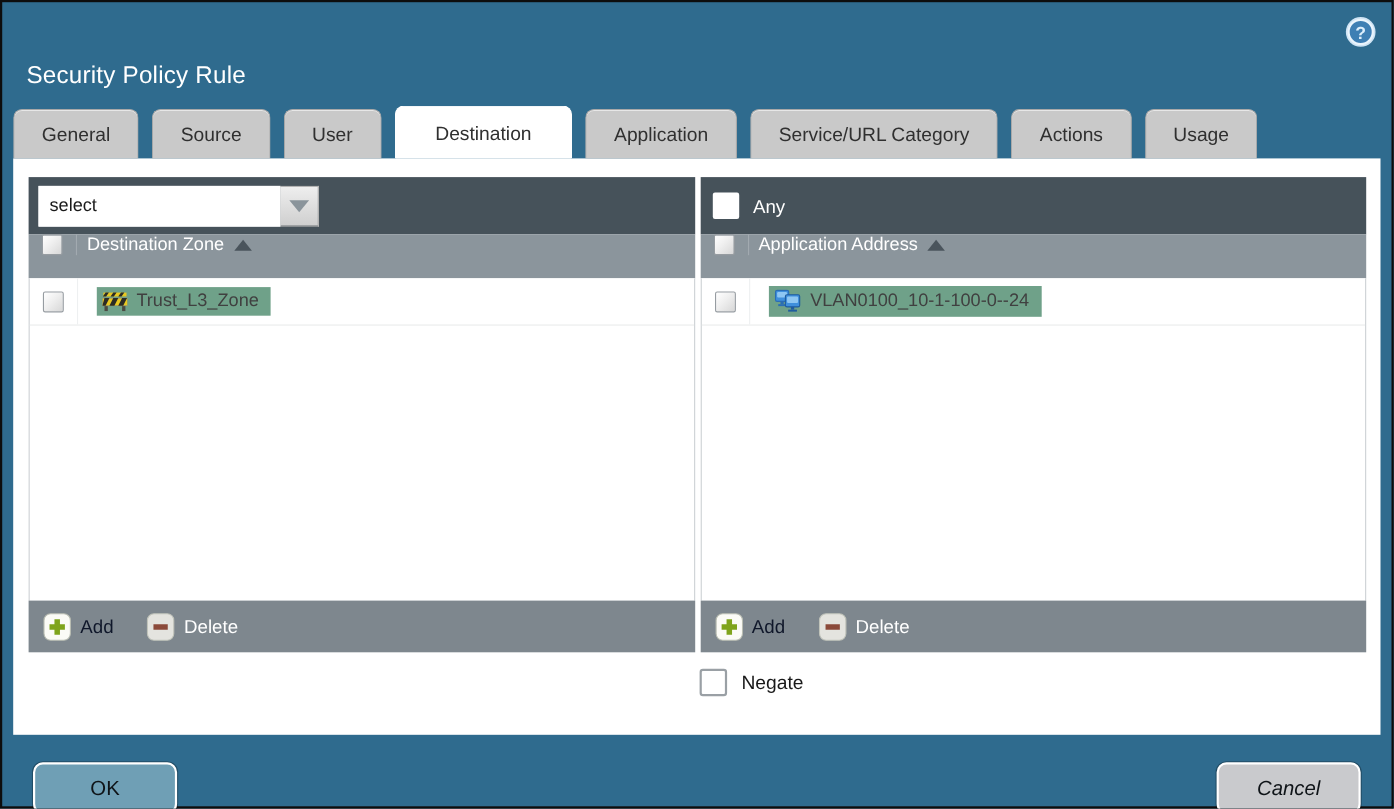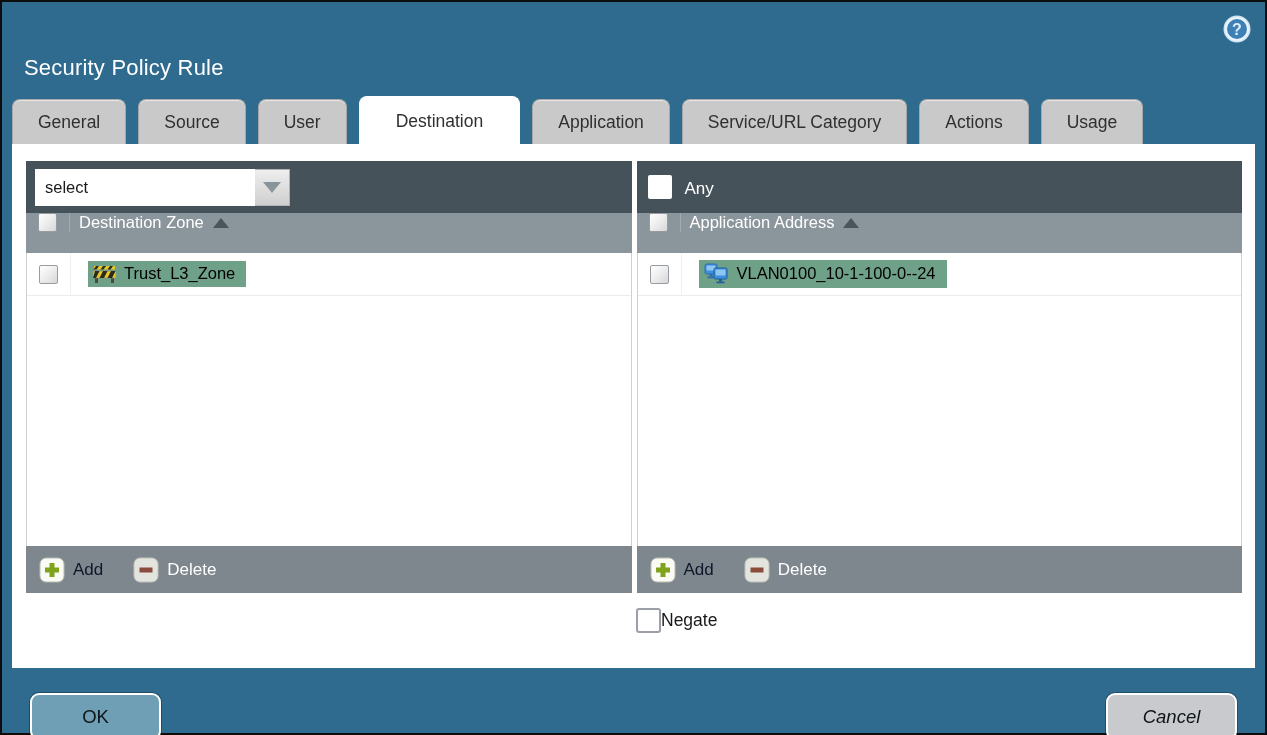--- a/index.html
+++ b/index.html
@@ -61,31 +61,31 @@
               background:linear-gradient(135deg,#ffffff 0%,#efefef 45%,#d7d7d7 100%); }
   .hdr-label { display:flex; align-items:center; gap:9px; padding-left:9px; cursor:pointer; }
   .tri-up { width:0; height:0; border-left:8px solid transparent;
             border-right:8px solid transparent; border-bottom:10px solid #4a545c; }
 
   .panel-body { flex:1 1 auto; background:#ffffff;
                 border-left:1px solid #cdd1d4; border-right:1px solid #cdd1d4; }
   .row { height:43px; display:flex; align-items:stretch; border-bottom:1px solid #e9ebec; cursor:pointer; }
   .row .cbcol { border-right:1px solid #eef0f1; }
   .chip { align-self:center; margin-left:17px; display:inline-flex; align-items:center; gap:8px;
-          background:#6fa189; color:#000000; font-size:16.5px; padding:3px 11px 4px 5px;
+          background:#6fa189; color:#404040; font-size:16.5px; padding:3px 11px 4px 5px;
           white-space:nowrap; }
 
   .panel-footer { height:47px; flex:0 0 auto; background:#7e878e; display:flex;
                   align-items:center; gap:30px; padding:0 13px; }
   .tool { display:flex; align-items:center; gap:8px; font-size:17px; color:#0f172a; cursor:pointer; }
   .tool.disabled { color:#ffffff; cursor:default; }
 
   .negate-row { display:flex; margin-top:15px; }
   .negate-spacer { flex:1 1 0; }
-  .negate-field { flex:1 1 0; display:flex; align-items:center; padding-left:4px; cursor:pointer;text-align:right; }
+  .negate-field { flex:1 1 0; display:flex; align-items:center; gap:13px; padding-left:4px; cursor:pointer;text-align:right; }
   .cb-large { width:25px; height:25px; background:#ffffff; border:2px solid #9aa0a5;
               border-radius:3px; flex:0 0 auto; }
   .negate-label { font-size:17.5px; color:#191919; }
 
   
   .dialog-footer { flex:1 1 auto; display:flex; justify-content:space-between;
                    align-items:flex-start; gap:15px; padding:25px 28px 0; }
   .btn { width:131px; height:47px; border-radius:9px; border:2px solid #ffffff;
          font-size:18.5px; color:#0f1418; display:flex; align-items:center; justify-content:center;
          cursor:pointer; box-shadow:0 0 0 1px rgba(0,0,0,.28); font-family:"Liberation Sans", sans-serif; }

